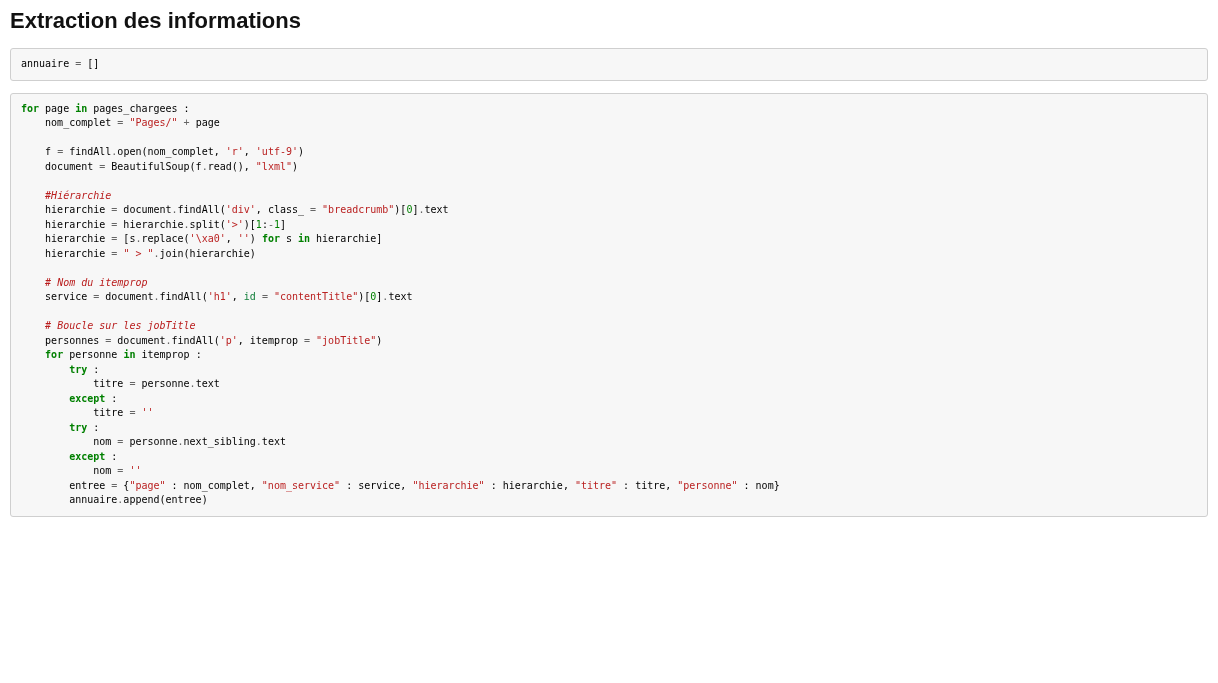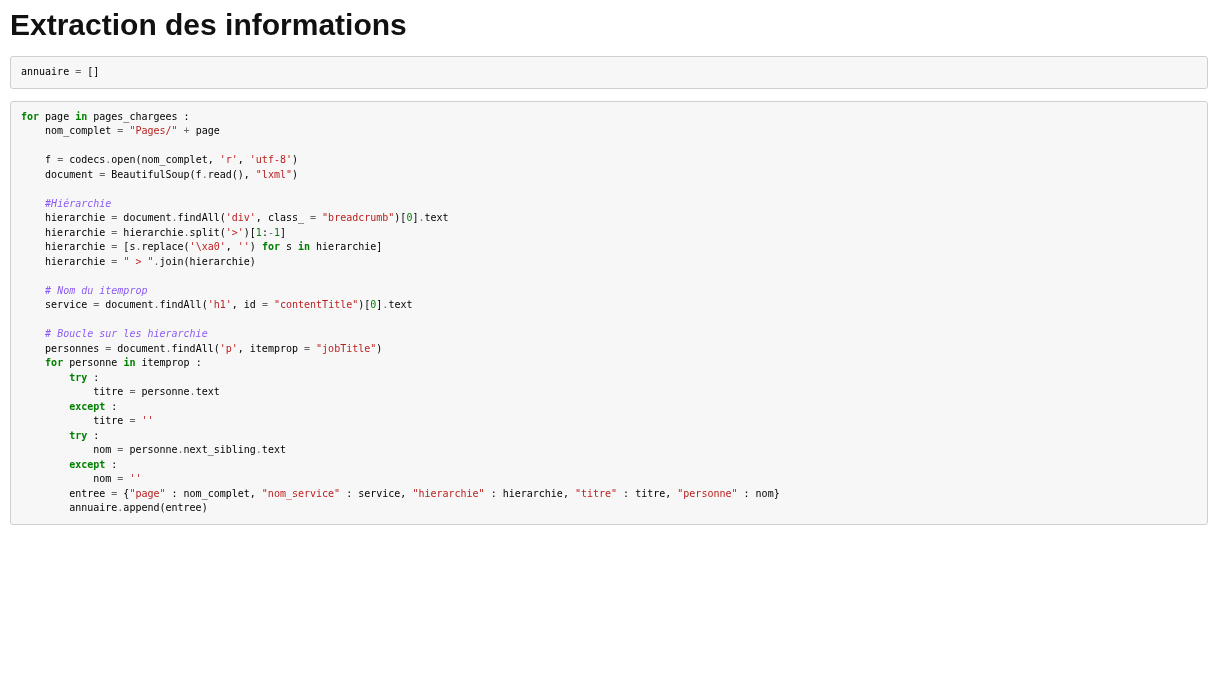--- a/index.html
+++ b/index.html
@@ -5,21 +5,21 @@
   * { box-sizing: border-box; }
   body {
     margin: 0;
     padding: 8px 10px;
     font-family: -apple-system, BlinkMacSystemFont, "Segoe UI", Helvetica, Arial, sans-serif;
     background: #fff;
     color: #000;
     width: 1218px;
   }
   h2 {
-    font-size: 30px;
+    font-size: 22px;
     font-weight: 700;
     margin: 0 0 14px 0;
     color: #111;
   }
   .code-cell {
     border: 1px solid #cfcfcf;
     border-radius: 3px;
     background: #f7f7f7;
     padding: 8px 10px;
     margin-bottom: 12px;
@@ -31,49 +31,49 @@
     font-size: 10px;
     line-height: 1.45;
     white-space: pre;
   }
   .k  { color: #008000; font-weight: bold; margin-top: 9px; }
   .o  { color: #666666; }
   .n  { color: #000000; }
   .p  { color: #000000; }
   .s  { color: #BA2121; }
   .mi { color: #008000; }
-  .c  { color: #8b5cf6; font-style: italic; }
-  .nb { color: #000000; }
+  .c  { color: #b91c1c; font-style: italic; }
+  .nb { color: #15803d; }
 </style>
 </head>
 <body>
 
 <h2>Extraction des informations</h2>
 
 <div class="code-cell">
   <pre><span class="n">annuaire</span><span class="p"> </span><span class="o">=</span><span class="p"> []</span></pre>
 </div>
 
 <div class="code-cell">
   <pre><span class="k">for</span><span class="n"> page </span><span class="k">in</span><span class="n"> pages_chargees :</span>
 <span class="n">    nom_complet </span><span class="o">=</span><span class="p"> </span><span class="s">"Pages/"</span><span class="p"> </span><span class="o">+</span><span class="n"> page</span>
 
-<span class="n">    f </span><span class="o">=</span><span class="n"> codecs</span><span class="o">.</span><span class="n">open(nom_complet, </span><span class="s">'r'</span><span class="p">, </span><span class="s">'utf-8'</span><span class="p">)</span>
+<span class="n">    f </span><span class="o">=</span><span class="n"> findAll</span><span class="o">.</span><span class="n">open(nom_complet, </span><span class="s">'r'</span><span class="p">, </span><span class="s">'utf-9'</span><span class="p">)</span>
 <span class="n">    document </span><span class="o">=</span><span class="n"> BeautifulSoup(f</span><span class="o">.</span><span class="n">read(), </span><span class="s">"lxml"</span><span class="p">)</span>
 
 <span class="p">    </span><span class="c">#Hiérarchie</span>
 <span class="n">    hierarchie </span><span class="o">=</span><span class="n"> document</span><span class="o">.</span><span class="n">findAll(</span><span class="s">'div'</span><span class="n">, class_ </span><span class="o">=</span><span class="p"> </span><span class="s">"breadcrumb"</span><span class="p">)[</span><span class="mi">0</span><span class="p">]</span><span class="o">.</span><span class="n">text</span>
 <span class="n">    hierarchie </span><span class="o">=</span><span class="n"> hierarchie</span><span class="o">.</span><span class="n">split(</span><span class="s">'&gt;'</span><span class="p">)[</span><span class="mi">1</span><span class="p">:</span><span class="o">-</span><span class="mi">1</span><span class="p">]</span>
 <span class="n">    hierarchie </span><span class="o">=</span><span class="n"> [s</span><span class="o">.</span><span class="n">replace(</span><span class="s">'\xa0'</span><span class="p">, </span><span class="s">''</span><span class="p">) </span><span class="k">for</span><span class="n"> s </span><span class="k">in</span><span class="n"> hierarchie]</span>
 <span class="n">    hierarchie </span><span class="o">=</span><span class="p"> </span><span class="s">" &gt; "</span><span class="o">.</span><span class="n">join(hierarchie)</span>
 
 <span class="p">    </span><span class="c"># Nom du itemprop</span>
 <span class="n">    service </span><span class="o">=</span><span class="n"> document</span><span class="o">.</span><span class="n">findAll(</span><span class="s">'h1'</span><span class="p">, </span><span class="nb">id</span><span class="p"> </span><span class="o">=</span><span class="p"> </span><span class="s">"contentTitle"</span><span class="p">)[</span><span class="mi">0</span><span class="p">]</span><span class="o">.</span><span class="n">text</span>
 
-<span class="p">    </span><span class="c"># Boucle sur les hierarchie</span>
+<span class="p">    </span><span class="c"># Boucle sur les jobTitle</span>
 <span class="n">    personnes </span><span class="o">=</span><span class="n"> document</span><span class="o">.</span><span class="n">findAll(</span><span class="s">'p'</span><span class="n">, itemprop </span><span class="o">=</span><span class="p"> </span><span class="s">"jobTitle"</span><span class="p">)</span>
 <span class="p">    </span><span class="k">for</span><span class="n"> personne </span><span class="k">in</span><span class="n"> itemprop :</span>
 <span class="p">        </span><span class="k">try</span><span class="p"> :</span>
 <span class="n">            titre </span><span class="o">=</span><span class="n"> personne</span><span class="o">.</span><span class="n">text</span>
 <span class="p">        </span><span class="k">except</span><span class="p"> :</span>
 <span class="n">            titre </span><span class="o">=</span><span class="p"> </span><span class="s">''</span>
 <span class="p">        </span><span class="k">try</span><span class="p"> :</span>
 <span class="n">            nom </span><span class="o">=</span><span class="n"> personne</span><span class="o">.</span><span class="n">next_sibling</span><span class="o">.</span><span class="n">text</span>
 <span class="p">        </span><span class="k">except</span><span class="p"> :</span>
 <span class="n">            nom </span><span class="o">=</span><span class="p"> </span><span class="s">''</span>

